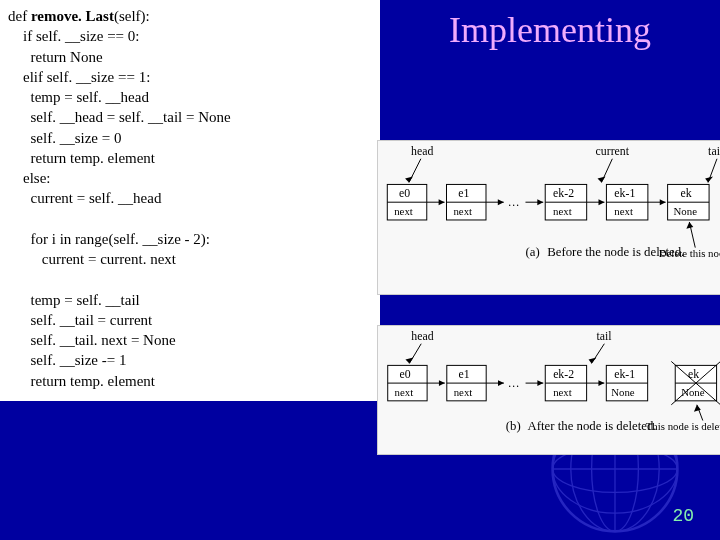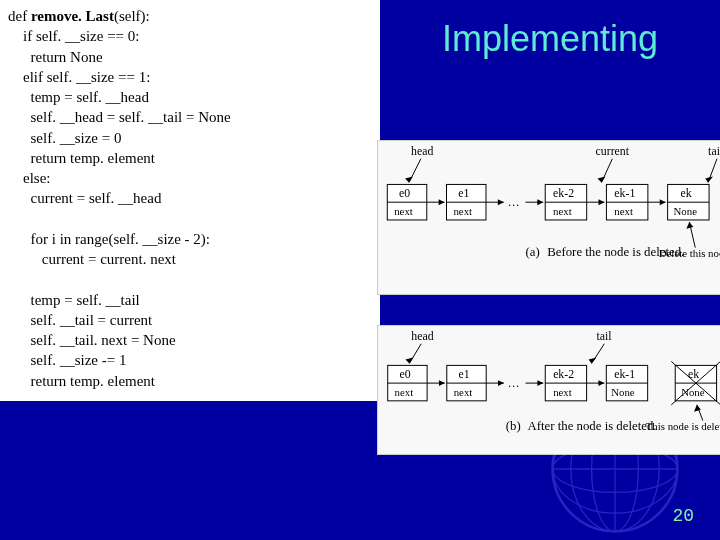--- a/index.html
+++ b/index.html
@@ -23,25 +23,25 @@
     line-height: 1.35;
     padding: 6px 8px 10px 8px;
     width: 380px;
     white-space: pre;
   }
   .code-block .def { font-weight: normal; }
   .code-block .fn { font-weight: bold; }
   .slide-title {
     flex: 1;
     text-align: center;
-    color: #5eead4;
-    font-family: Liberation Sans, sans-serif;
+    color: #f0abfc;
+    font-family: Liberation Serif, serif;
     font-size: 36px;
     line-height: 1.25;
-    padding-top: 16px;
+    padding-top: 8px;
   }
   .diagram {
     position: absolute;
     background: #f8f8f8;
     border: 1px solid #ccc;
     margin-left: 32px;
   }
   .diagram-a { top: 140px; left: 345px; width: 370px; height: 155px; }
   .diagram-b { top: 325px; left: 345px; width: 370px; height: 130px; }
   .diagram svg { width: 100%; height: 100%; display: block; }

